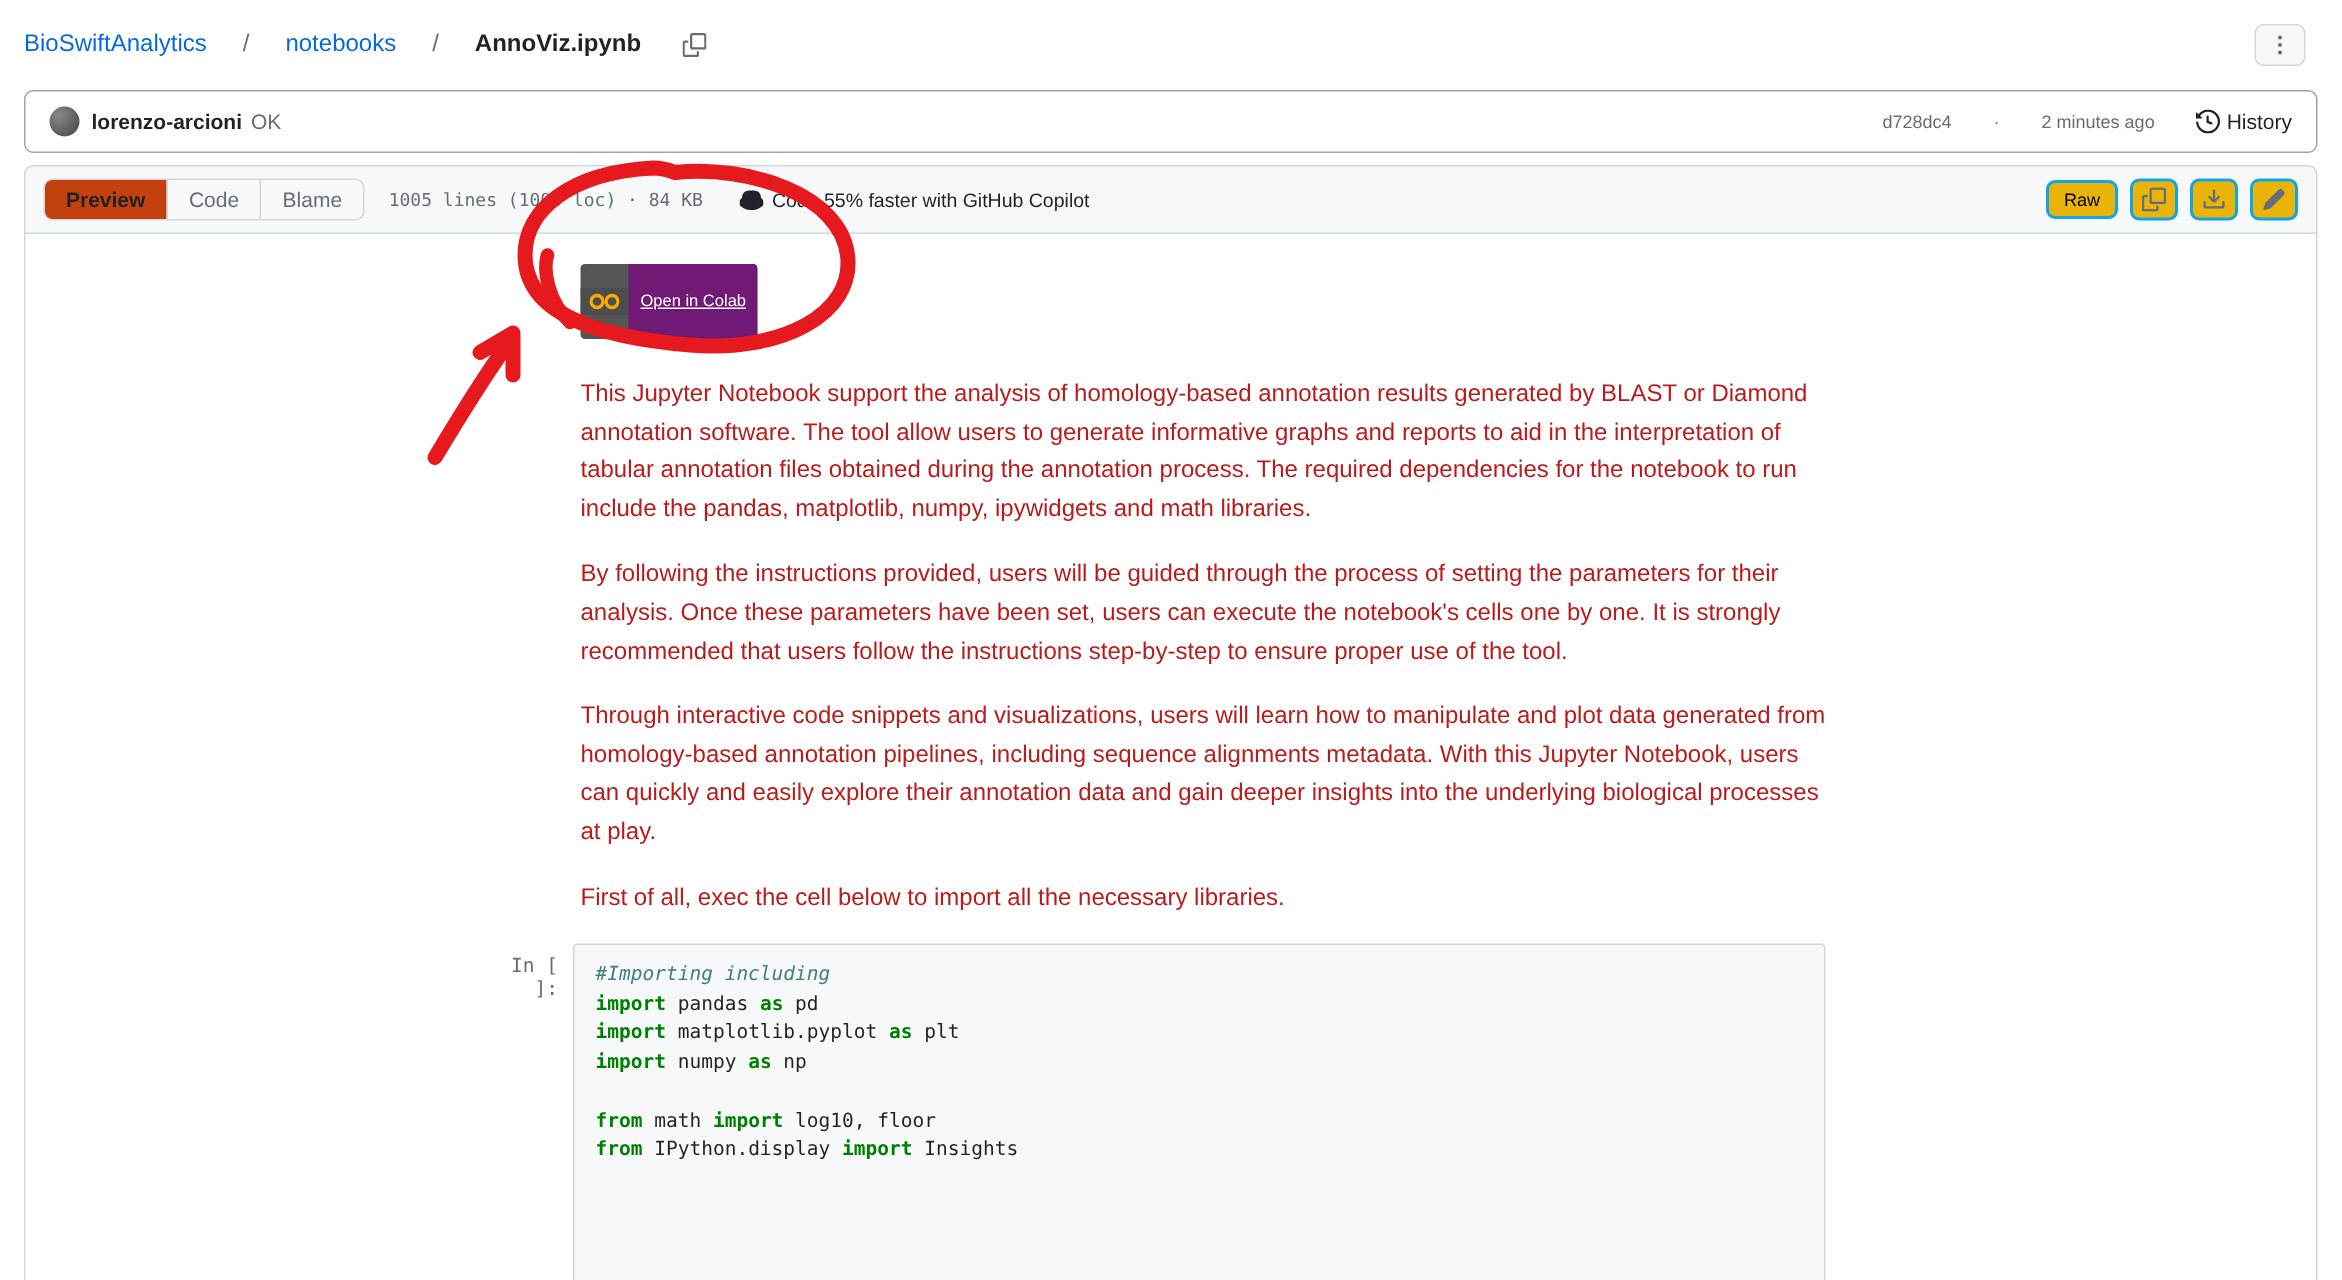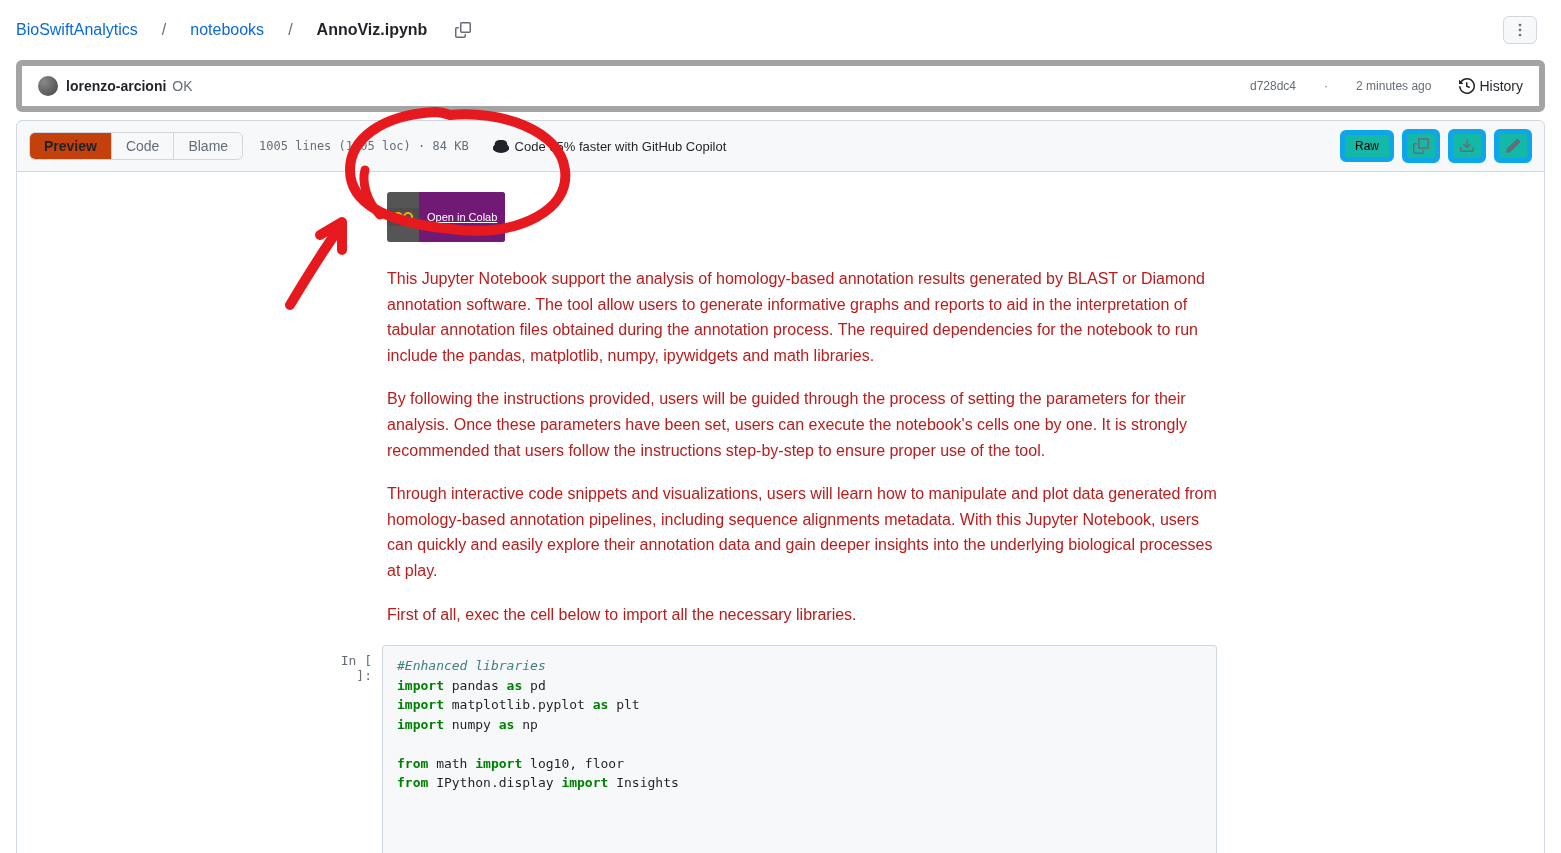--- a/index.html
+++ b/index.html
@@ -23,21 +23,21 @@
     .more-btn {
       margin-left: auto;
       border: 1px solid #d0d7de;
       border-radius: 6px;
       padding: 5px 8px;
       background: #f6f8fa;
       cursor: pointer;
     }
     .commit-bar {
       margin: 8px 16px;
-      border: 6px solid #a3a3a3;
+      border: 1px solid #a3a3a3;
       border-radius: 6px;
       padding: 10px 16px;
       display: flex;
       align-items: center;
     }
     .avatar {
       width: 20px;
       height: 20px;
       border-radius: 50%;
       background: radial-gradient(circle at 30% 30%, #888, #444);
@@ -104,22 +104,22 @@
       color: #1f2328;
       font-size: 13px;
     }
     .toolbar-right {
       margin-left: auto;
       display: flex;
       align-items: center;
       gap: 8px;
     }
     .raw-btn, .icon-btn {
-      border: 5px solid #0ea5e9;
-      background: #14b8a6;
+      border: 2px solid #0ea5e9;
+      background: #eab308;
       border-radius: 6px;
       padding: 4px 10px;
       font-size: 12px;
       cursor: pointer;
       display: flex;
       align-items: center;
     }
     .icon-btn { padding: 4px 6px; }
     .content {
       margin: 0 16px;
@@ -290,21 +290,21 @@
       <span class="colab-text">Open in Colab</span>
     </a>
 
     <p>This Jupyter Notebook support the analysis of homology-based annotation results generated by BLAST or Diamond annotation software. The tool allow users to generate informative graphs and reports to aid in the interpretation of tabular annotation files obtained during the annotation process. The required dependencies for the notebook to run include the pandas, matplotlib, numpy, ipywidgets and math libraries.</p>
     <p>By following the instructions provided, users will be guided through the process of setting the parameters for their analysis. Once these parameters have been set, users can execute the notebook's cells one by one. It is strongly recommended that users follow the instructions step-by-step to ensure proper use of the tool.</p>
     <p>Through interactive code snippets and visualizations, users will learn how to manipulate and plot data generated from homology-based annotation pipelines, including sequence alignments metadata. With this Jupyter Notebook, users can quickly and easily explore their annotation data and gain deeper insights into the underlying biological processes at play.</p>
     <p>First of all, exec the cell below to import all the necessary libraries.</p>
 
     <div class="cell">
       <div class="cell-prompt">In [ ]:</div>
-      <div class="cell-code"><span class="c-comment">#Enhanced libraries</span>
+      <div class="cell-code"><span class="c-comment">#Importing including</span>
 <span class="c-keyword">import</span><span> pandas </span><span class="c-keyword">as</span><span> pd</span>
 <span class="c-keyword">import</span><span> matplotlib.pyplot </span><span class="c-keyword">as</span><span> plt</span>
 <span class="c-keyword">import</span><span> numpy </span><span class="c-keyword">as</span><span> np</span>
 
 <span class="c-keyword">from</span><span> math </span><span class="c-keyword">import</span><span> log10, floor</span>
 <span class="c-keyword">from</span><span> IPython.display </span><span class="c-keyword">import</span><span> Insights</span>
 
 
 
 

